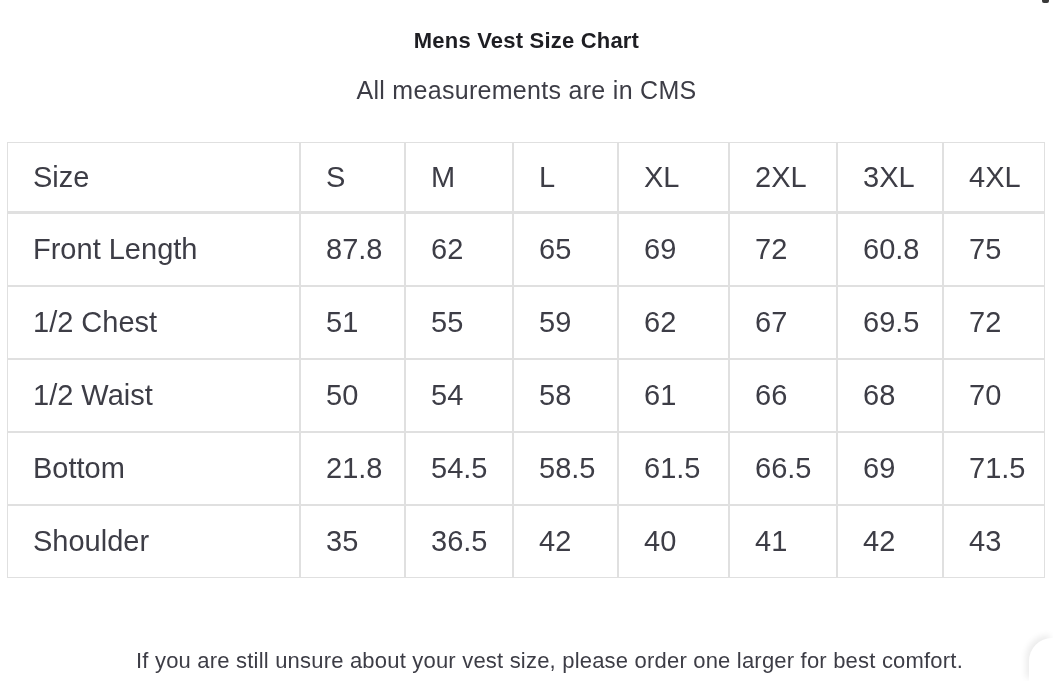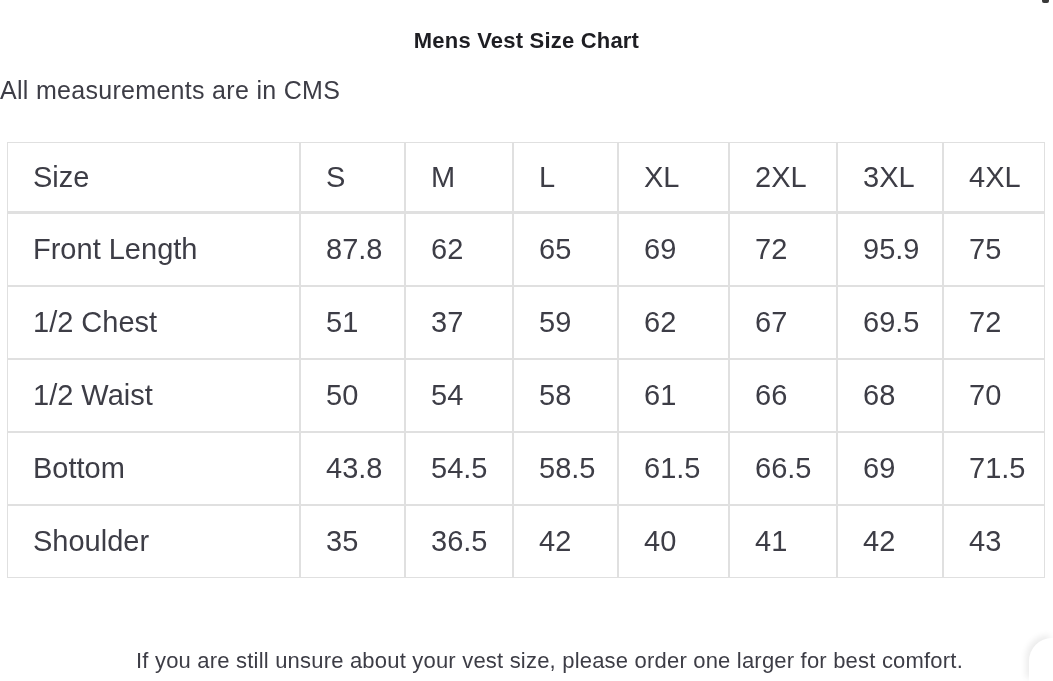--- a/index.html
+++ b/index.html
@@ -24,20 +24,21 @@
     font-size: 22px;
     font-weight: bold;
     color: #1e1e23;
     letter-spacing: 0.2px;
   }
   .page-subtitle {
     position: absolute;
     top: 76px;
     left: 0;
     width: 100%;
+    text-align: center;
     font-size: 25px;
     font-weight: 400;
     color: #3d3d46;
     letter-spacing: 0.3px;
   }
   table.size-chart {
     position: absolute;
     top: 142px;
     left: 7px;
     width: 1038px;
@@ -128,46 +129,46 @@
       </tr>
   </thead>
   <tbody>
       <tr>
         <td>Front Length</td>
         <td>87.8</td>
         <td>62</td>
         <td>65</td>
         <td>69</td>
         <td>72</td>
-        <td>95.9</td>
+        <td>60.8</td>
         <td>75</td>
       </tr>
       <tr>
         <td>1/2 Chest</td>
         <td>51</td>
-        <td>37</td>
+        <td>55</td>
         <td>59</td>
         <td>62</td>
         <td>67</td>
         <td>69.5</td>
         <td>72</td>
       </tr>
       <tr>
         <td>1/2 Waist</td>
         <td>50</td>
         <td>54</td>
         <td>58</td>
         <td>61</td>
         <td>66</td>
         <td>68</td>
         <td>70</td>
       </tr>
       <tr>
         <td>Bottom</td>
-        <td>43.8</td>
+        <td>21.8</td>
         <td>54.5</td>
         <td>58.5</td>
         <td>61.5</td>
         <td>66.5</td>
         <td>69</td>
         <td>71.5</td>
       </tr>
       <tr>
         <td>Shoulder</td>
         <td>35</td>

